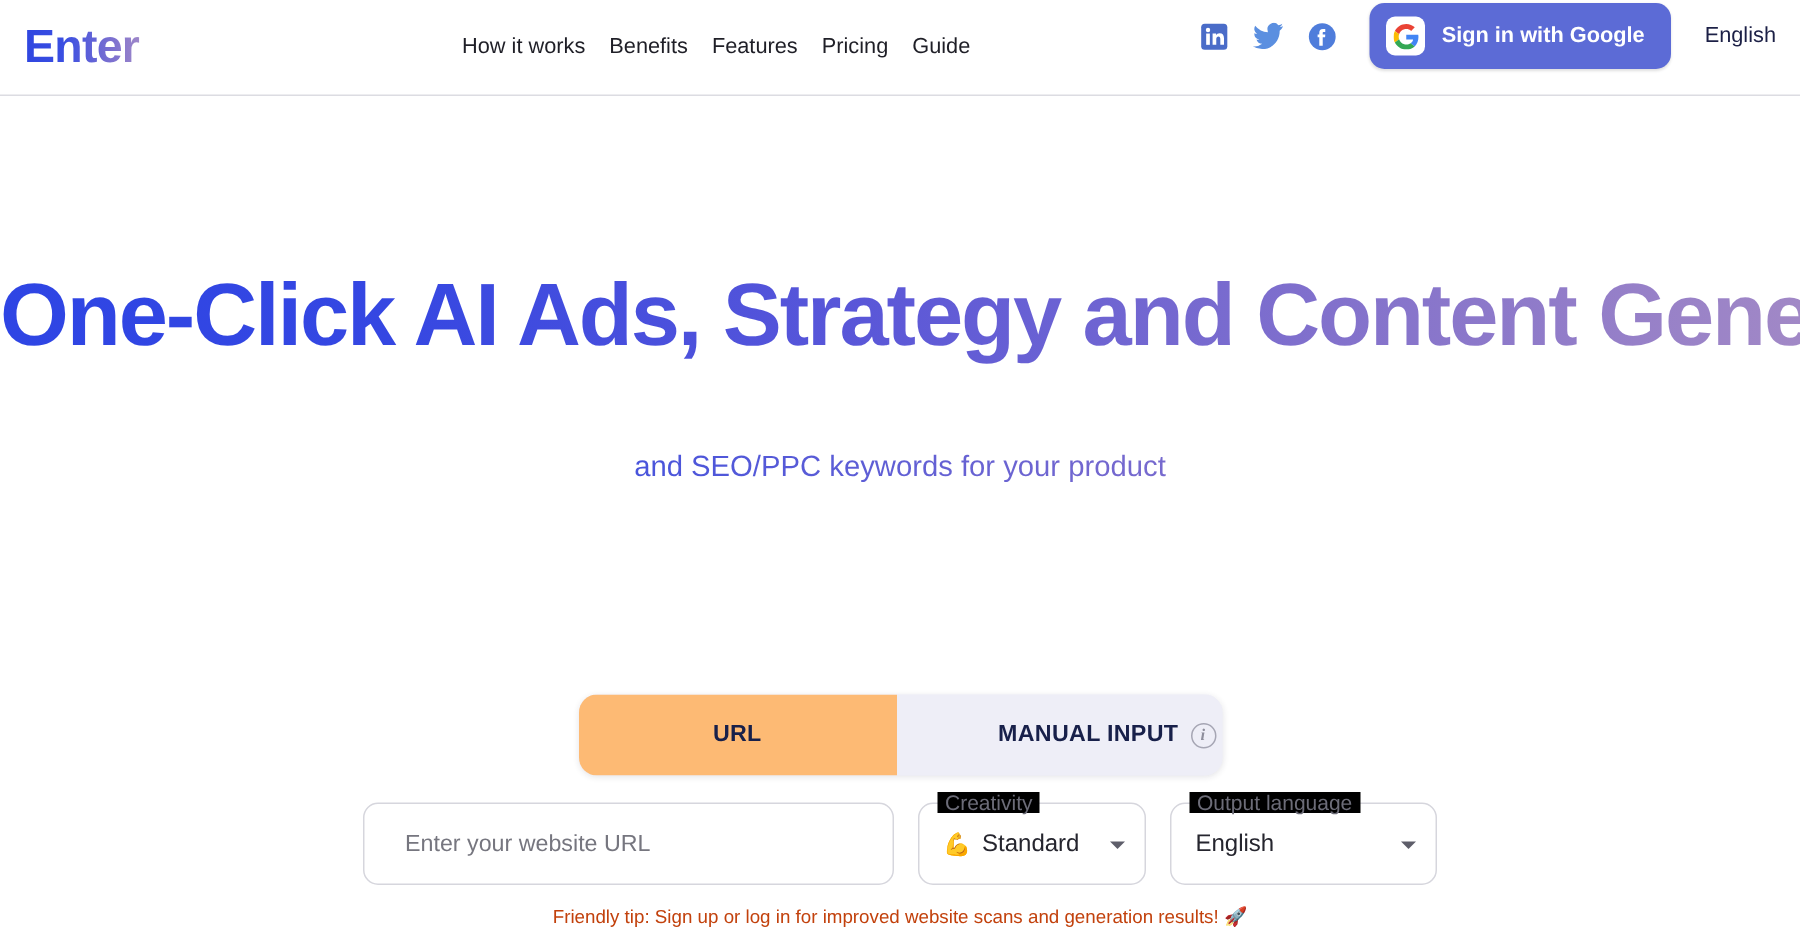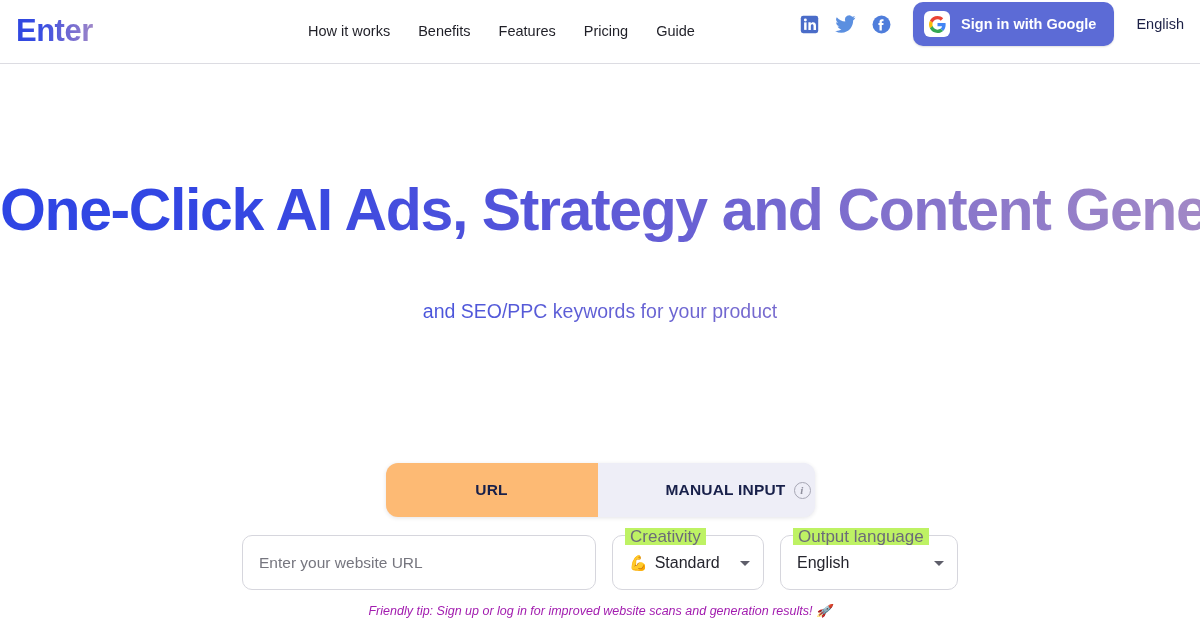--- a/index.html
+++ b/index.html
@@ -34,21 +34,21 @@
     -webkit-background-clip: text;
     background-clip: text;
     color: transparent;
     -webkit-text-fill-color: transparent;
   }
   .nav {
     position: absolute;
     left: 308px;
     top: 23px;
     display: flex;
-    gap: 28px;
+    gap: 16px;
     justify-content: flex-end;
   }
   .nav a {
     font-size: 14.5px;
     color: #1f1f27;
     text-decoration: none;
     white-space: nowrap;
   }
   .header-right {
     position: absolute;
@@ -182,21 +182,21 @@
     justify-content: center;
     align-items: flex-start;
     gap: 16px;
     margin-top: 18px;
   }
   .url-input {
     width: 354px;
     height: 55px;
     border: 1px solid #d6d6dd;
     border-radius: 10px;
-    padding: 0 16px;
+    padding: 0 27px;
     font-size: 15.5px;
     font-family: inherit;
     color: #2b2b35;
     background: #fff;
     outline: none;
   }
   .url-input::placeholder { color: #76767f; }
 
   .select-field {
     position: relative;
@@ -209,22 +209,22 @@
     padding: 0 12px 0 16px;
     cursor: pointer;
   }
   .sf-creativity { width: 152px; }
   .sf-language { width: 178px; }
   .field-legend {
     position: absolute;
     top: -8px;
     left: 12px;
     padding: 0 5px;
-    background: #bef264;
-    font-size: 17px;
+    background: #000000;
+    font-size: 14px;
     color: #6c6c78;
     line-height: 1;
     white-space: nowrap;
   }
   .sel-value {
     font-size: 16px;
     color: #25252e;
     display: flex;
     align-items: center;
     gap: 7px;
@@ -239,22 +239,21 @@
     width: 0; height: 0;
     border-left: 5px solid transparent;
     border-right: 5px solid transparent;
     border-top: 5.5px solid #5e5e6a;
   }
 
   .tip {
     text-align: center;
     margin-top: 13px;
     font-size: 12.5px;
-    color: #a21caf;
-    font-style: italic;
+    color: #c2410c;
   }
 </style>
 </head>
 <body>
 
 <div class="header">
 
   <a class="logo" href="#">Enter</a>
 
   <nav class="nav">

